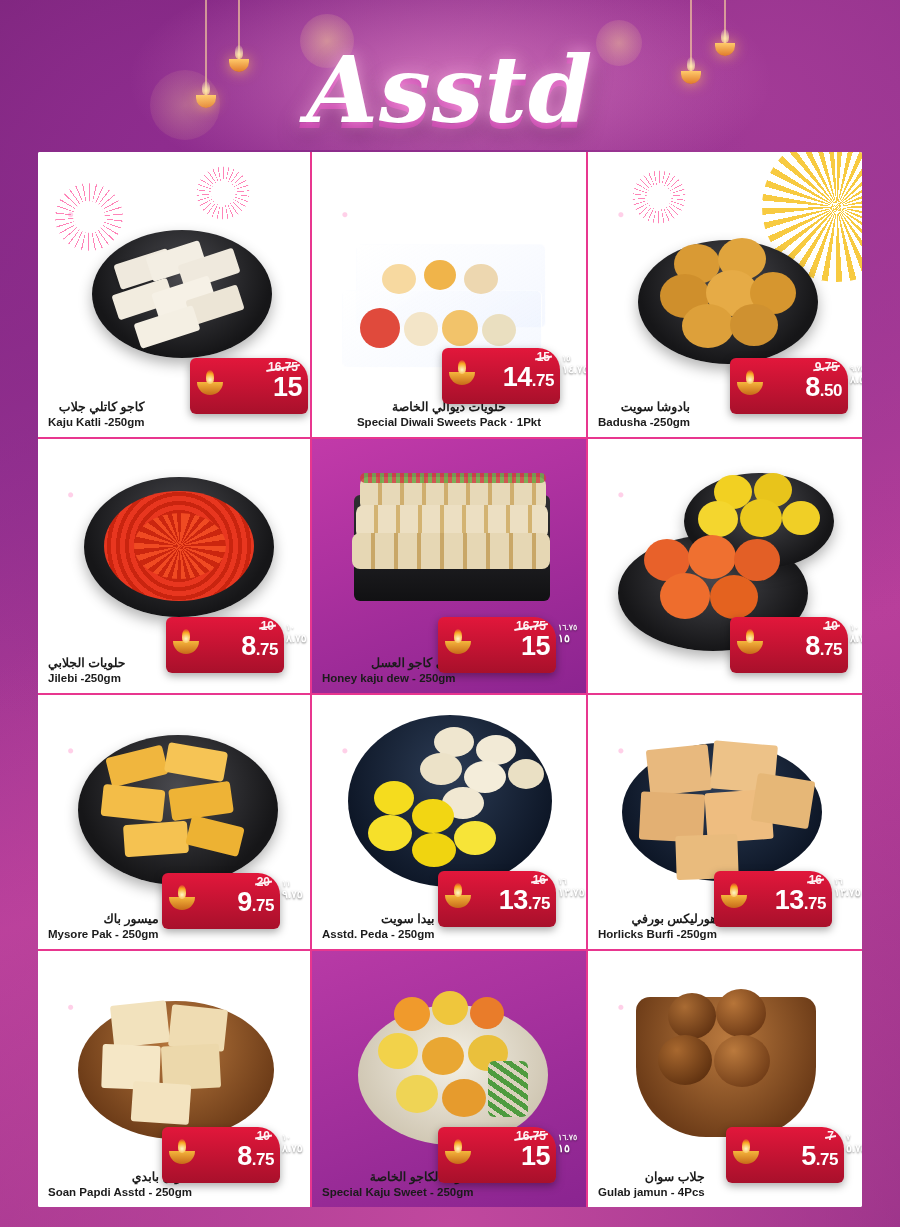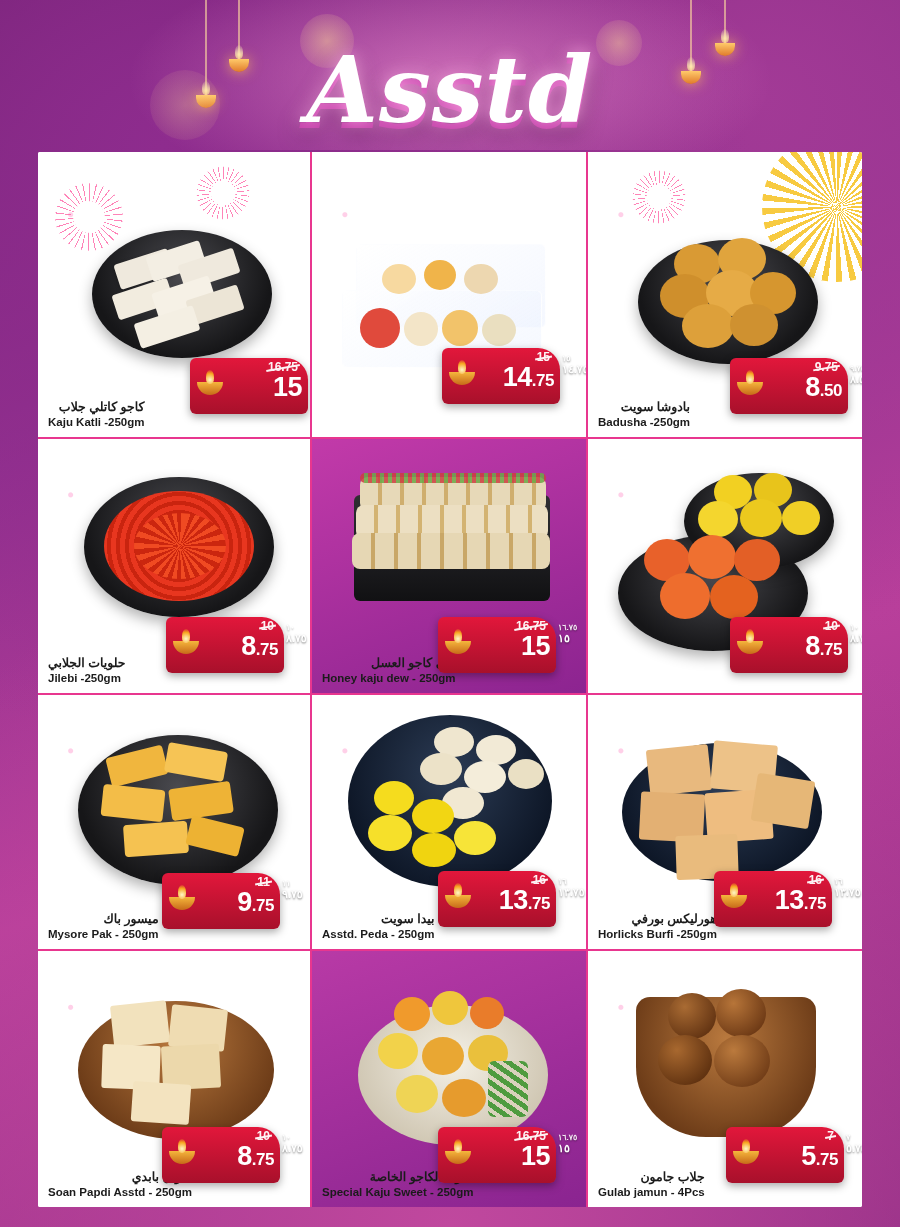--- a/index.html
+++ b/index.html
@@ -367,20 +367,24 @@
       <div class="tag" style="left:130px; top:196px;">
         <div class="tag-body"></div>
         <div class="tag-left">
             <div class="diya"></div>
           </div>
         <div class="tag-old"><span class="strike">15</span></div>
         <div class="tag-price"><span>14</span><span class="dec">.75</span></div>
         <div class="tag-ar"><span class="ar-old">١٥</span><span>١٤.٧٥</span></div>
       </div>
 
+      <div class="label center">
+        <div class="lbl-ar">حلويات ديوالي الخاصة</div>
+        <div class="lbl-en">Special Diwali Sweets Pack · 1Pkt</div>
+      </div>
     </div>
 
     <div class="cell w3">
       <div class="bg-fw"></div>
       <div class="sunburst" style="right:-50px; top:-20px;"></div>
       <div class="fw-dots" style="left:36px; top:10px; width:70px; height:70px;"></div>
       <div class="plate plate-dark" style="left:50px; top:88px; width:180px; height:124px;"></div>
       <div class="b" style="left:86px; top:92px; width:46px; height:40px; background:#d99a34;"></div>
       <div class="b" style="left:130px; top:86px; width:48px; height:42px; background:#e0a43d;"></div>
       <div class="b" style="left:72px; top:122px; width:50px; height:44px; background:#cf8f2c;"></div>
@@ -492,21 +496,21 @@
       <div class="b" style="left:64px; top:92px; width:62px; height:32px; border-radius:4px; background:#f3bd48; transform:rotate(6deg);"></div>
       <div class="b" style="left:132px; top:90px; width:62px; height:32px; border-radius:4px; background:#eeb336; transform:rotate(-8deg);"></div>
       <div class="b" style="left:86px; top:128px; width:64px; height:32px; border-radius:4px; background:#f5c251; transform:rotate(-4deg);"></div>
       <div class="b" style="left:150px; top:126px; width:54px; height:30px; border-radius:4px; background:#edb233; transform:rotate(14deg);"></div>
 
       <div class="tag" style="left:124px; top:178px;">
         <div class="tag-body"></div>
         <div class="tag-left">
             <div class="diya"></div>
           </div>
-        <div class="tag-old"><span class="strike">11</span></div>
+        <div class="tag-old"><span class="strike">20</span></div>
         <div class="tag-price"><span>9</span><span class="dec">.75</span></div>
         <div class="tag-ar"><span class="ar-old">١١</span><span>٩.٧٥</span></div>
       </div>
 
       <div class="label">
         <div class="lbl-ar">ميسور باك</div>
         <div class="lbl-en">Mysore Pak - 250gm</div>
       </div>
     </div>
 
@@ -636,18 +640,18 @@
         <div class="tag-body"></div>
         <div class="tag-left">
             <div class="diya"></div>
           </div>
         <div class="tag-old"><span class="strike">7</span></div>
         <div class="tag-price"><span>5</span><span class="dec">.75</span></div>
         <div class="tag-ar"><span class="ar-old">٧</span><span>٥.٧٥</span></div>
       </div>
 
       <div class="label">
-        <div class="lbl-ar">جلاب جامون</div>
+        <div class="lbl-ar">جلاب سوان</div>
         <div class="lbl-en">Gulab jamun - 4Pcs</div>
       </div>
     </div>
   </div>
 </div>
 
 </body></html>

